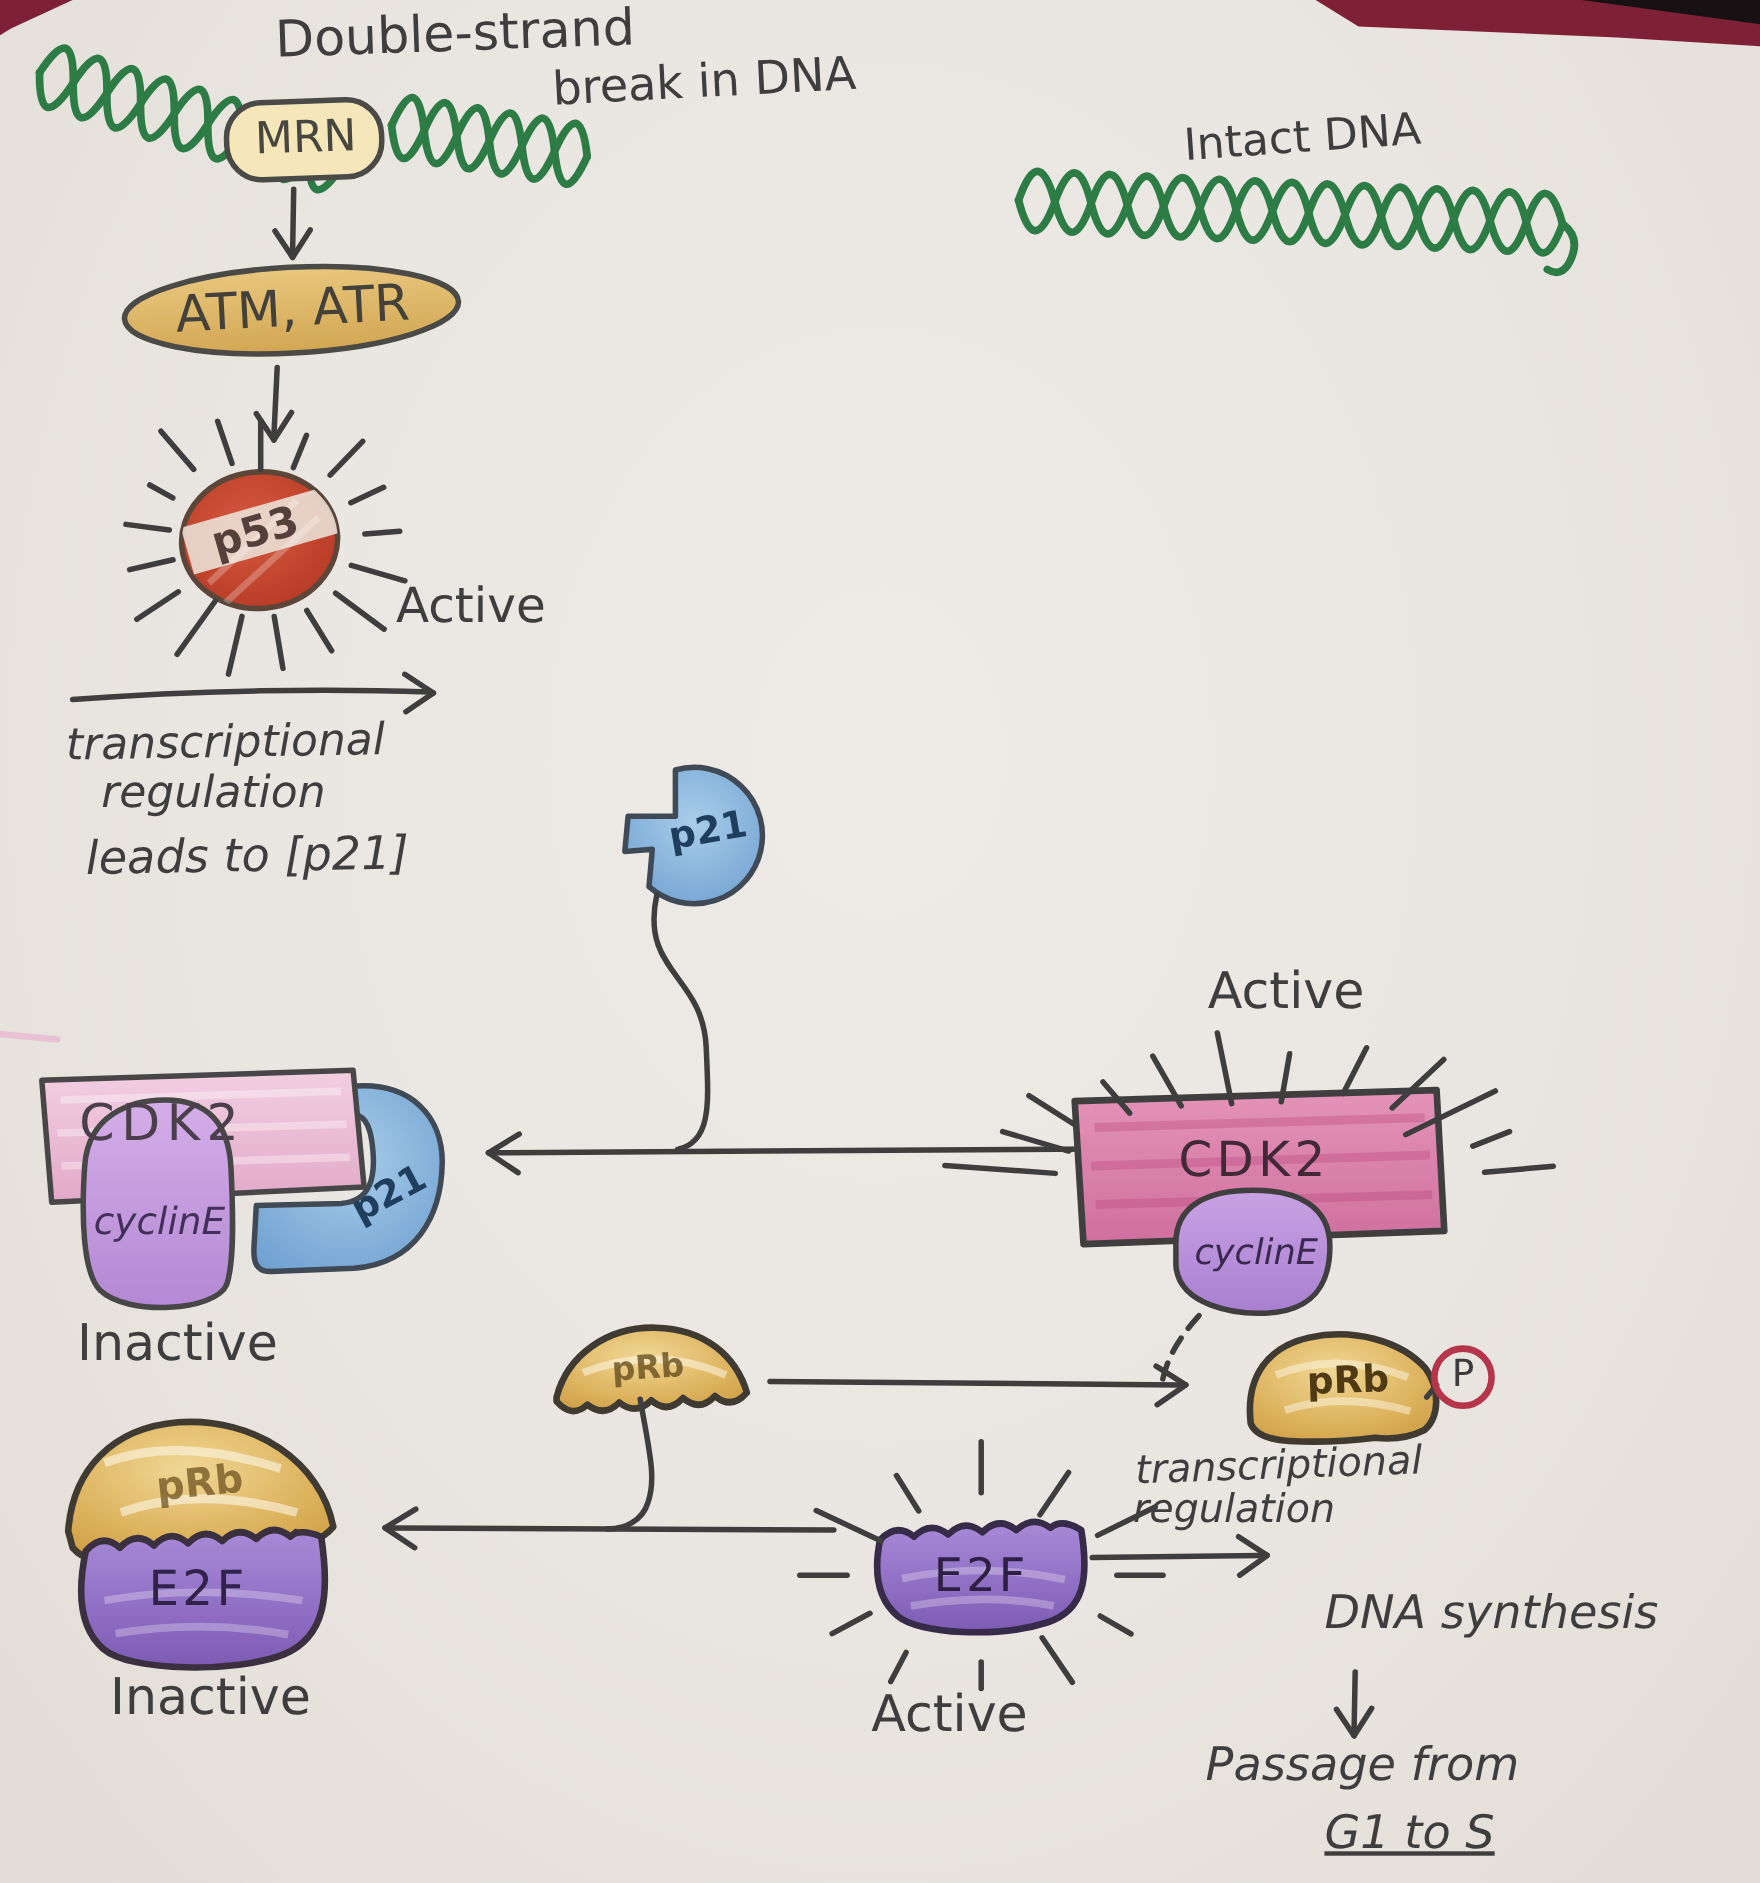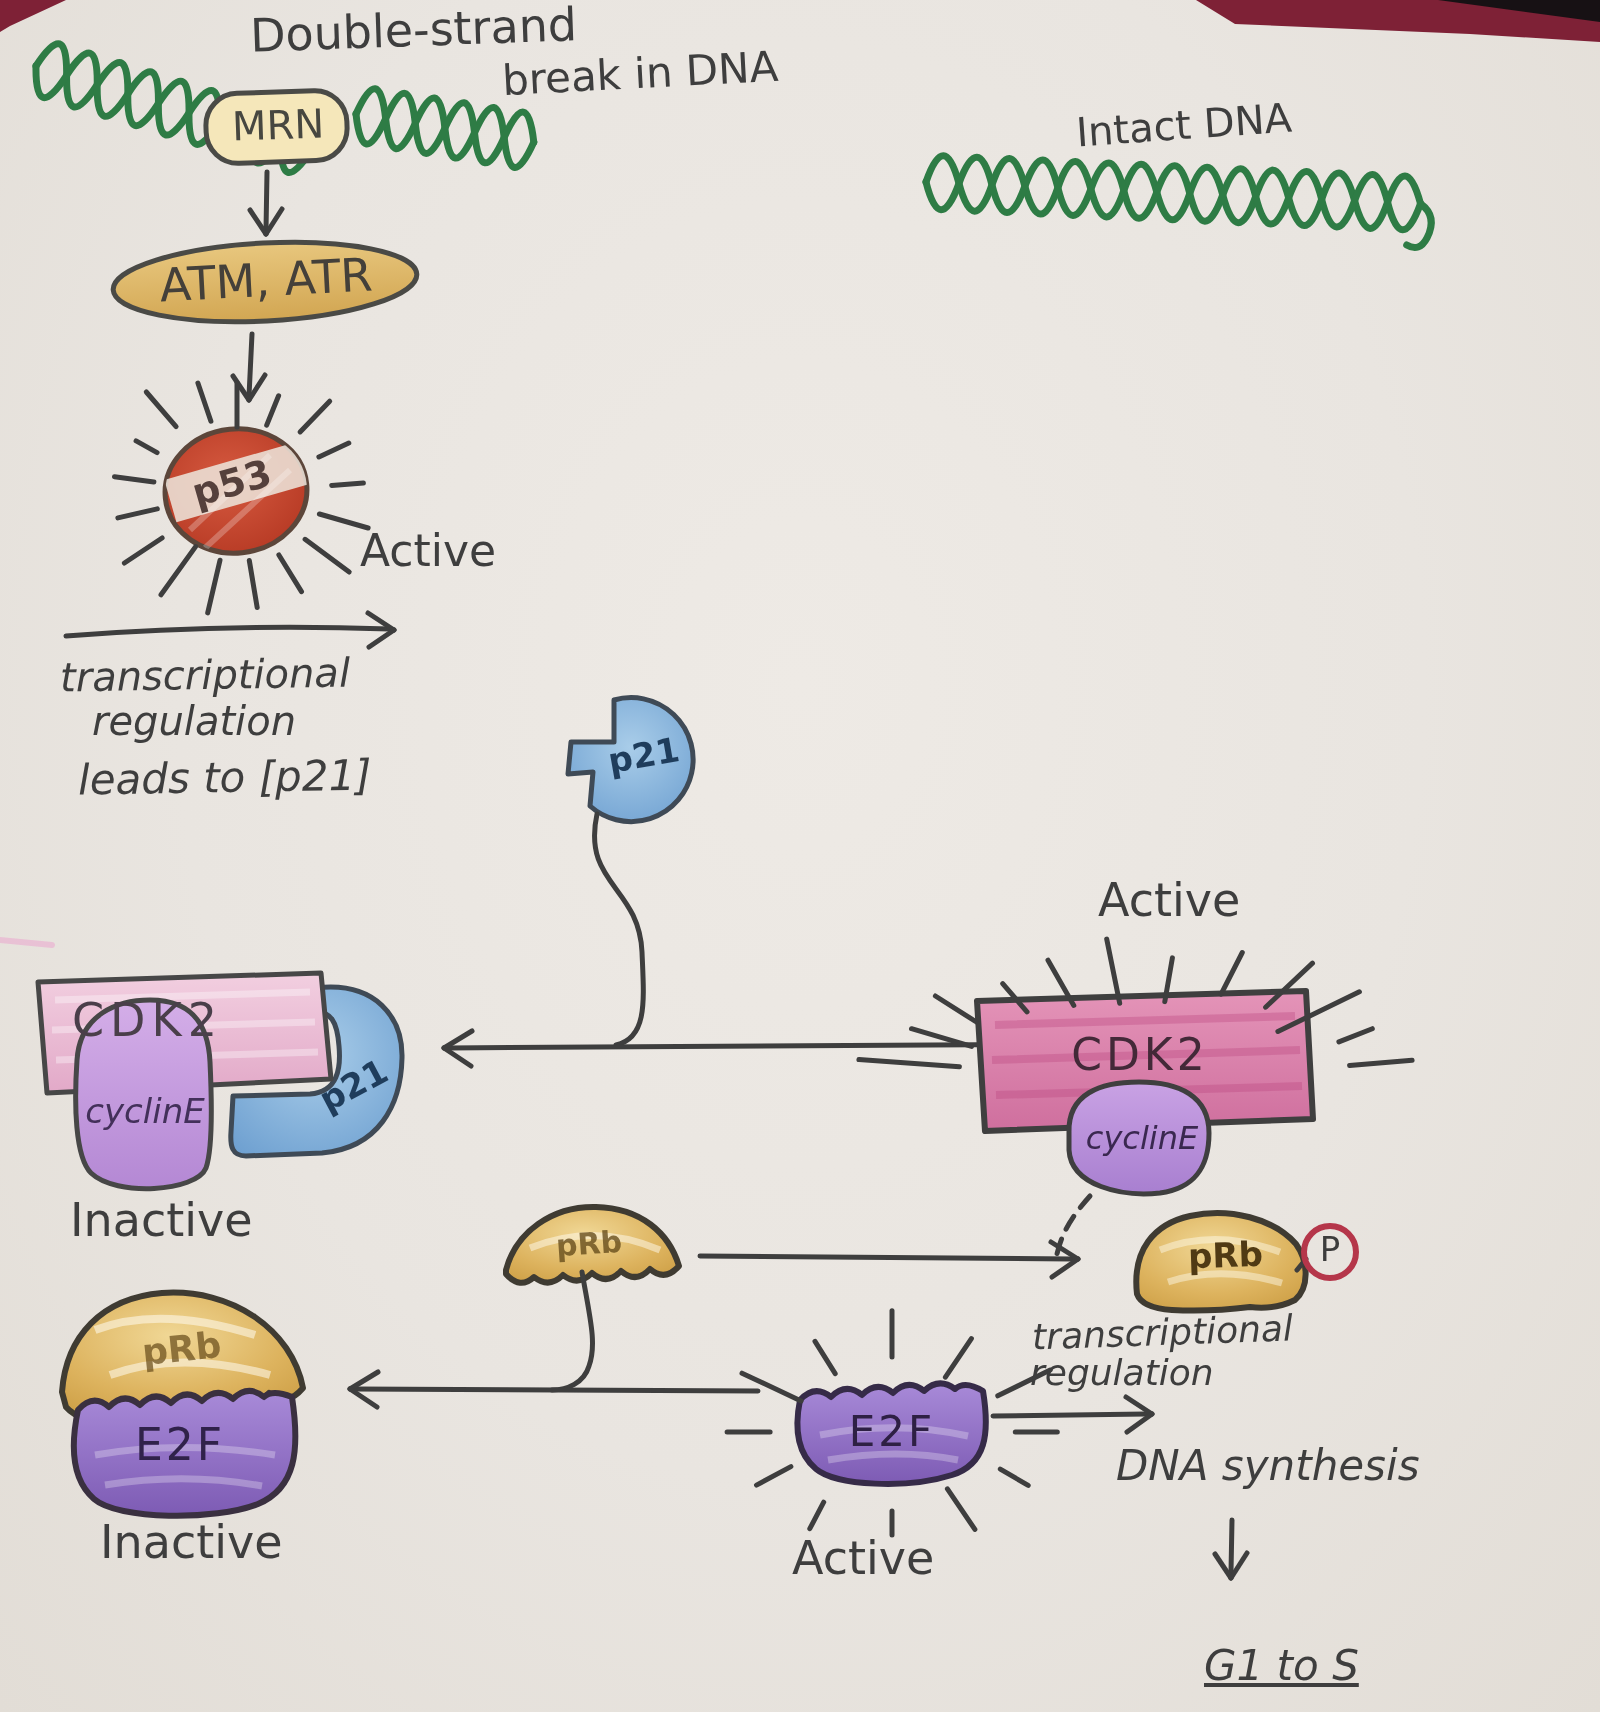--- a/index.html
+++ b/index.html
@@ -269,16 +269,17 @@
 
 <div class="lbl" style="left:1188px;top:1238px;font-size:34px;transform:rotate(-2deg);color:#503a14;font-weight:bold;">pRb</div>
 <div class="lbl ctr" style="left:1312px;top:1232px;width:36px;font-size:34px;color:#3c3c3c;">P</div>
 
 <div class="lbl cur" style="left:1032px;top:1314px;font-size:36px;transform:rotate(-2deg);">transcriptional</div>
 <div class="lbl cur" style="left:1030px;top:1354px;font-size:36px;">regulation</div>
 
 <div class="lbl ctr" style="left:812px;top:1410px;width:160px;font-size:42px;color:#2e2044;letter-spacing:3px;">E2F</div>
 <div class="lbl" style="left:792px;top:1534px;font-size:46px;">Active</div>
 
-<div class="lbl cur" style="left:1116px;top:1444px;font-size:42px;">DNA synthesis</div>
+<div class="lbl cur" style="left:1204px;top:1444px;font-size:42px;">DNA synthesis</div>
+<div class="lbl cur" style="left:1096px;top:1582px;font-size:42px;">Passage from</div>
 <div class="lbl cur" style="left:1204px;top:1644px;font-size:42px;text-decoration:underline;">G1 to S</div>
 
 </div>
 
 </body></html>

